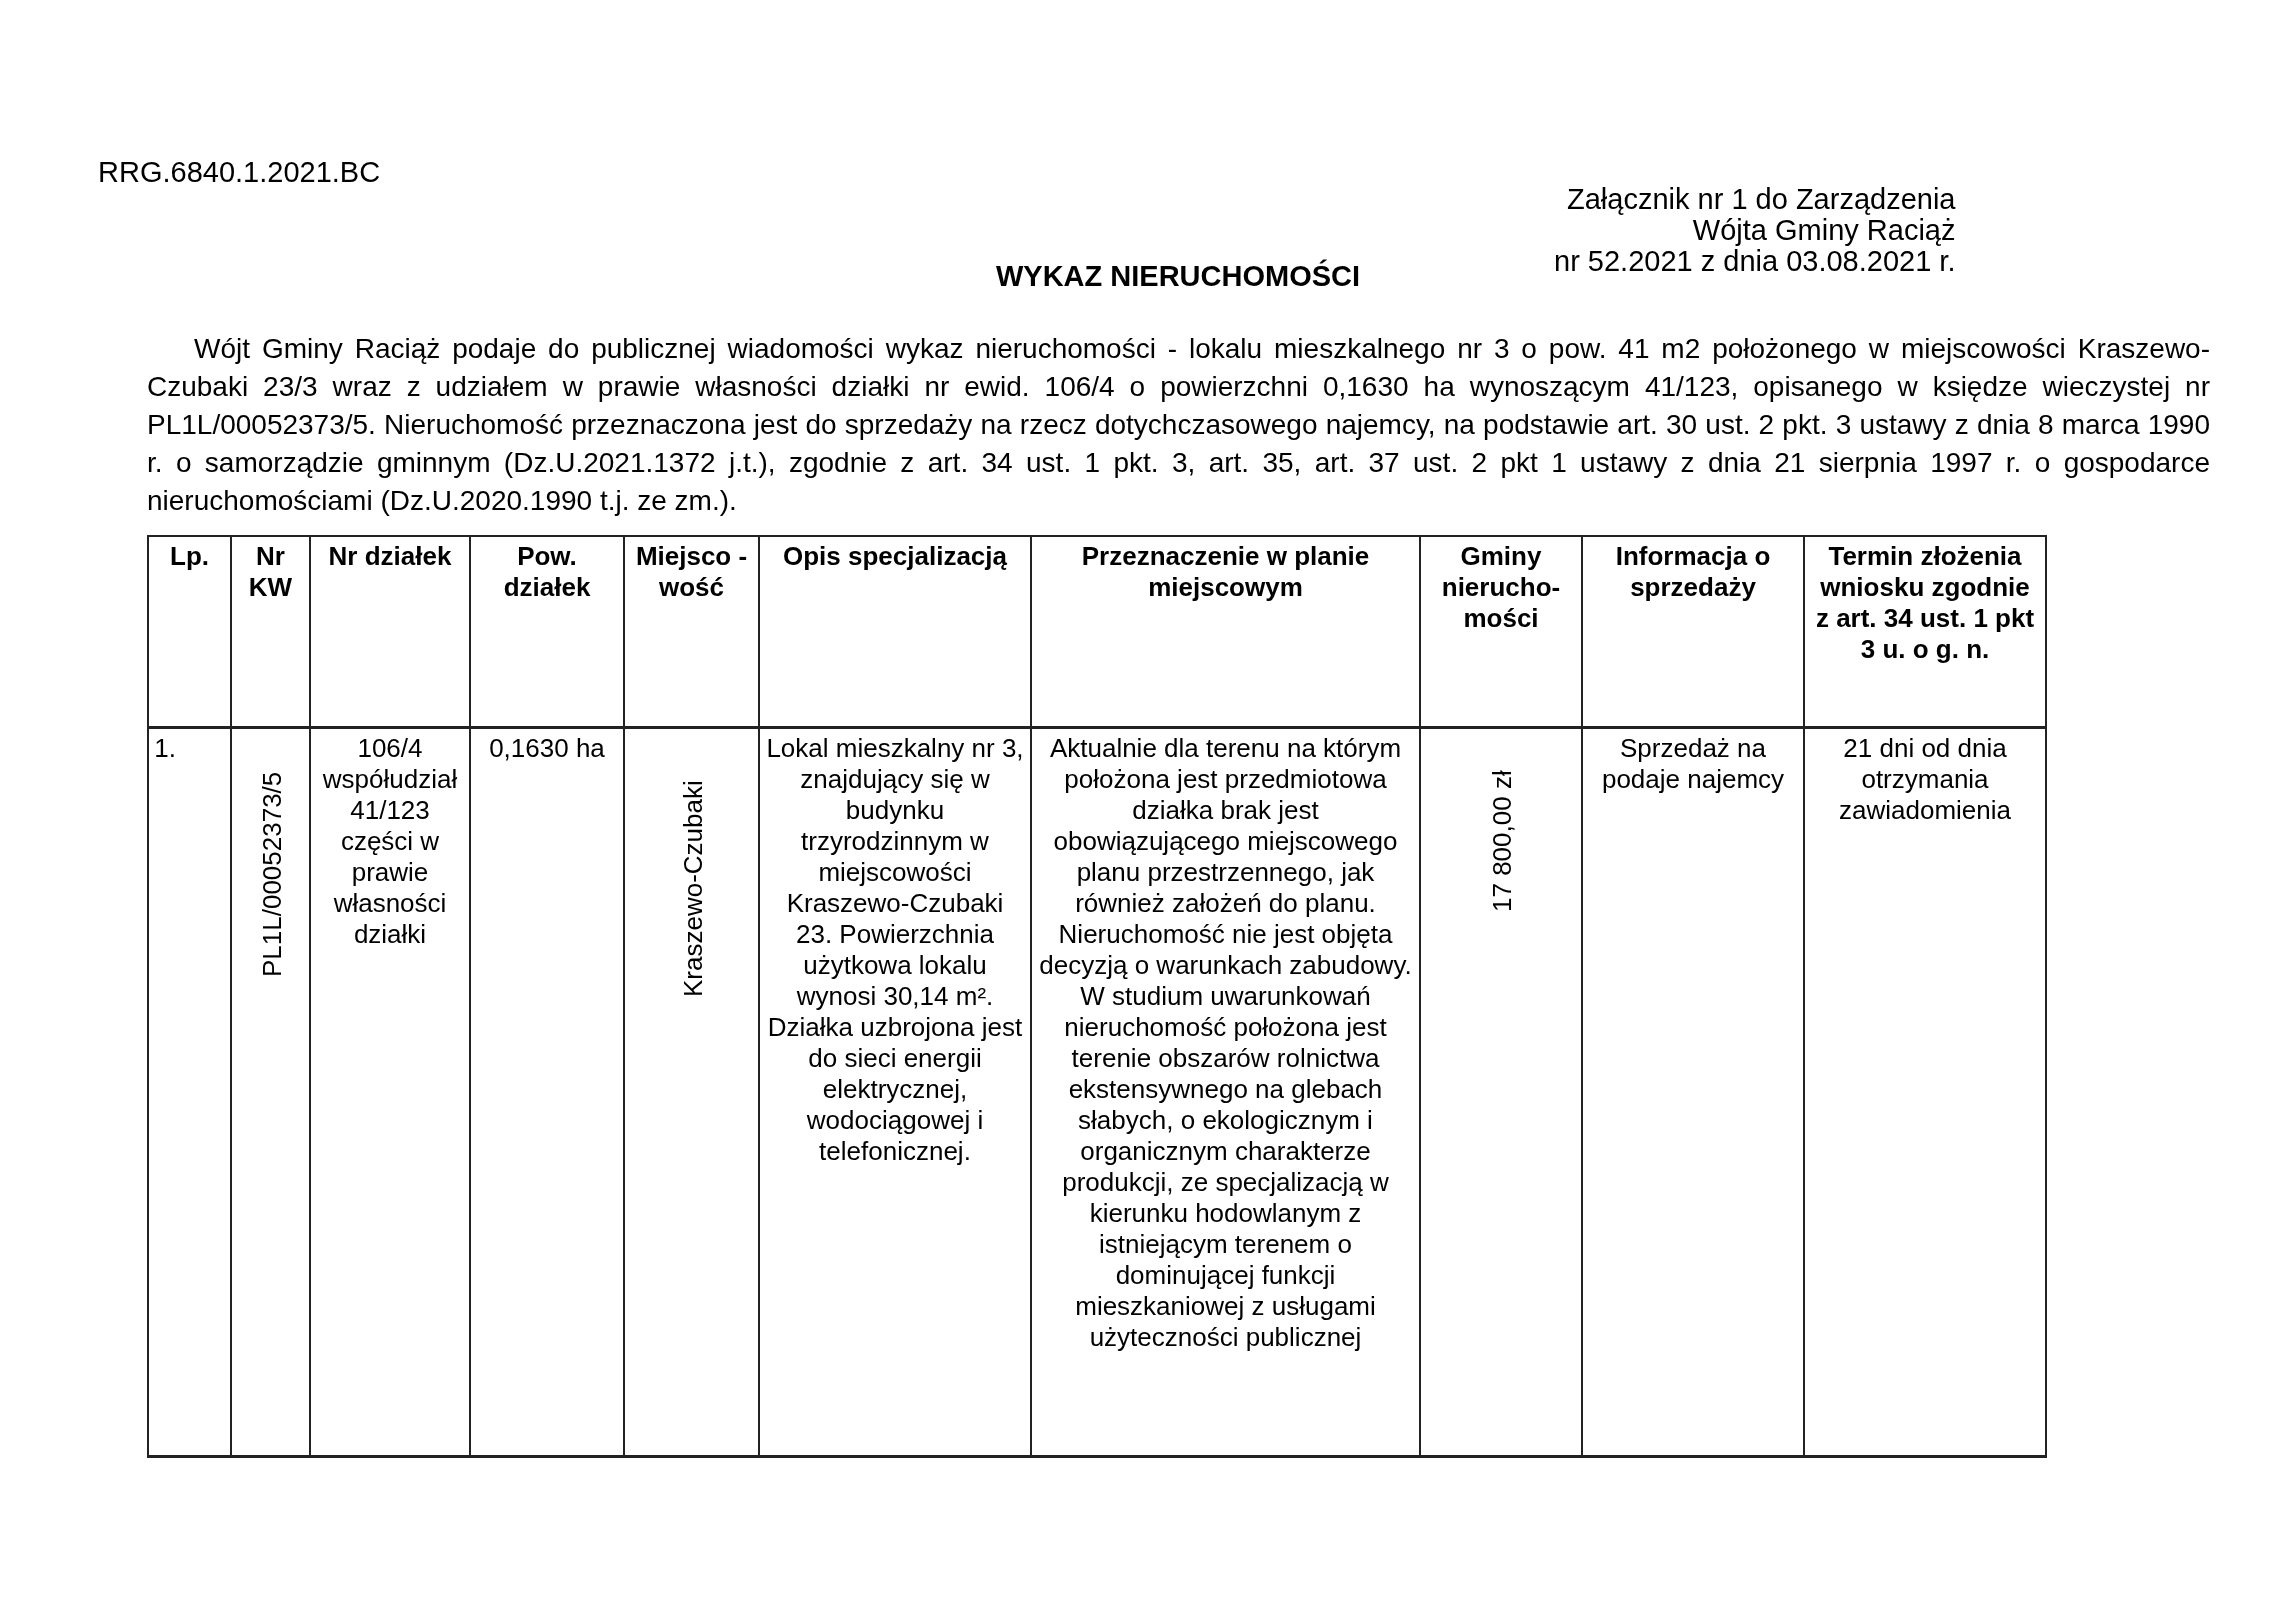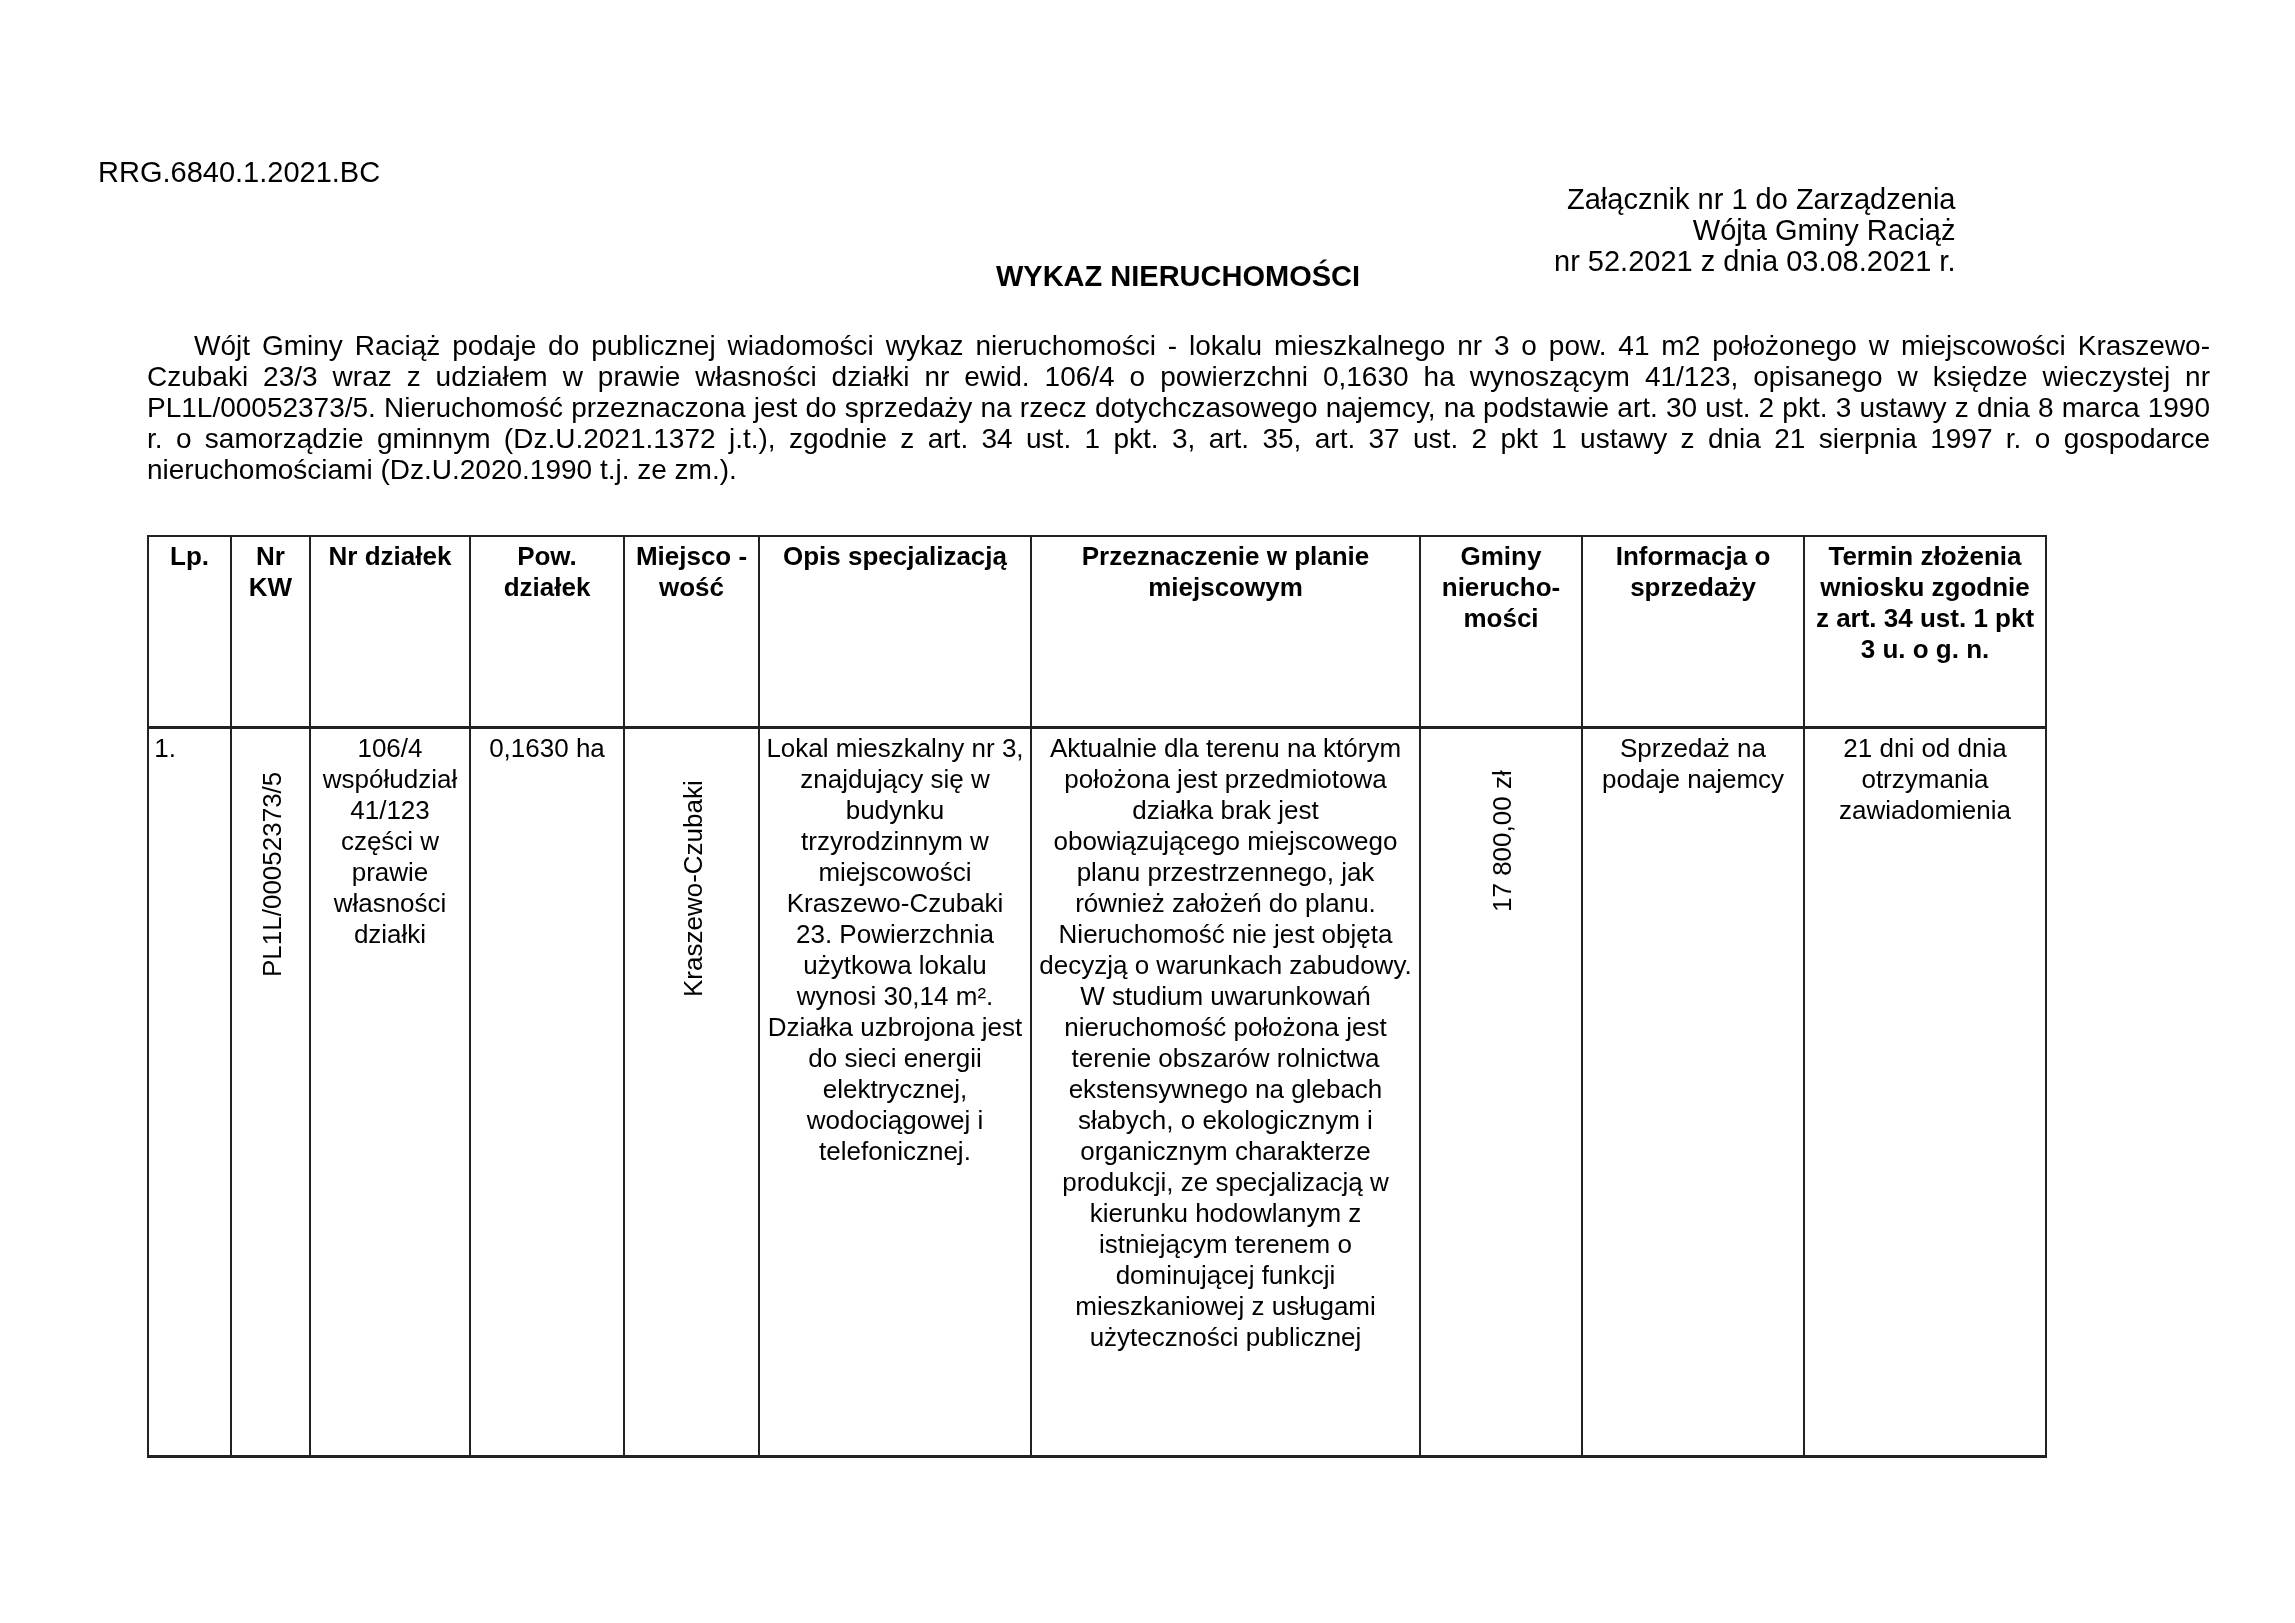--- a/index.html
+++ b/index.html
@@ -5,21 +5,21 @@
     html, body { margin: 0; padding: 0; background: #ffffff; }
     body {
       width: 2295px; height: 1623px; position: relative; overflow: hidden;
       font-family: "Liberation Sans", sans-serif; color: #000;
     }
     .abs { position: absolute; text-align: right; }
     #ref { left: 98px; top: 156px; font-size: 29px; }
     #annex { left: 1554px; top: 156px; font-size: 29px; line-height: 31px; margin-top: 28px; }
     #title { left: 0; width: 2356px; top: 260px; text-align: center; font-size: 29px; font-weight: bold; }
     #intro {
-      left: 147px; top: 330px; width: 2063px; font-size: 28px; line-height: 31px;
+      left: 147px; top: 330px; width: 2063px; font-size: 28px; line-height: 38px;
       text-align: justify; text-indent: 47px;
     }
     table#grid {
       position: absolute; left: 147px; top: 535px; border-collapse: collapse;
       table-layout: fixed; width: 1900px;
     }
     #grid th, #grid td {
       border: 2px solid #222; vertical-align: top; text-align: center;
       padding: 3.9px 5.2px; font-size: 26px; line-height: 31px;
     }

